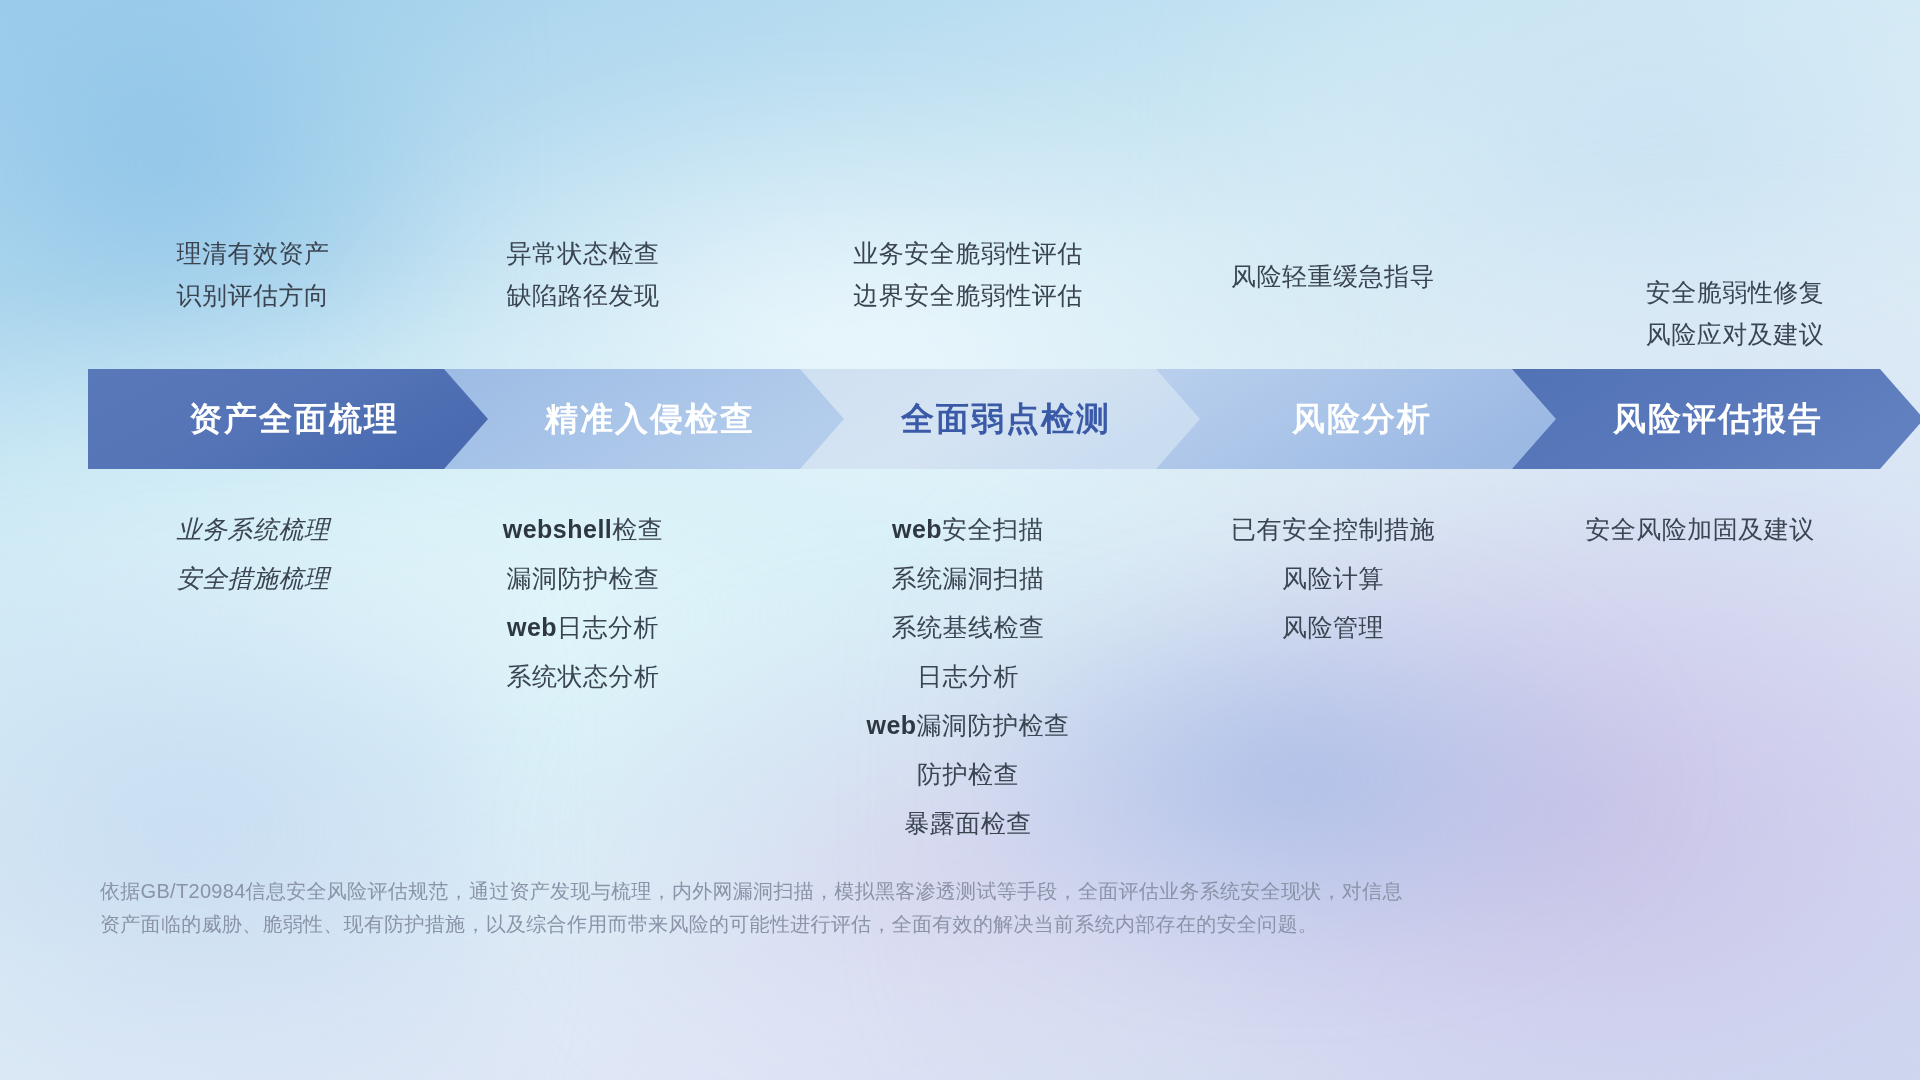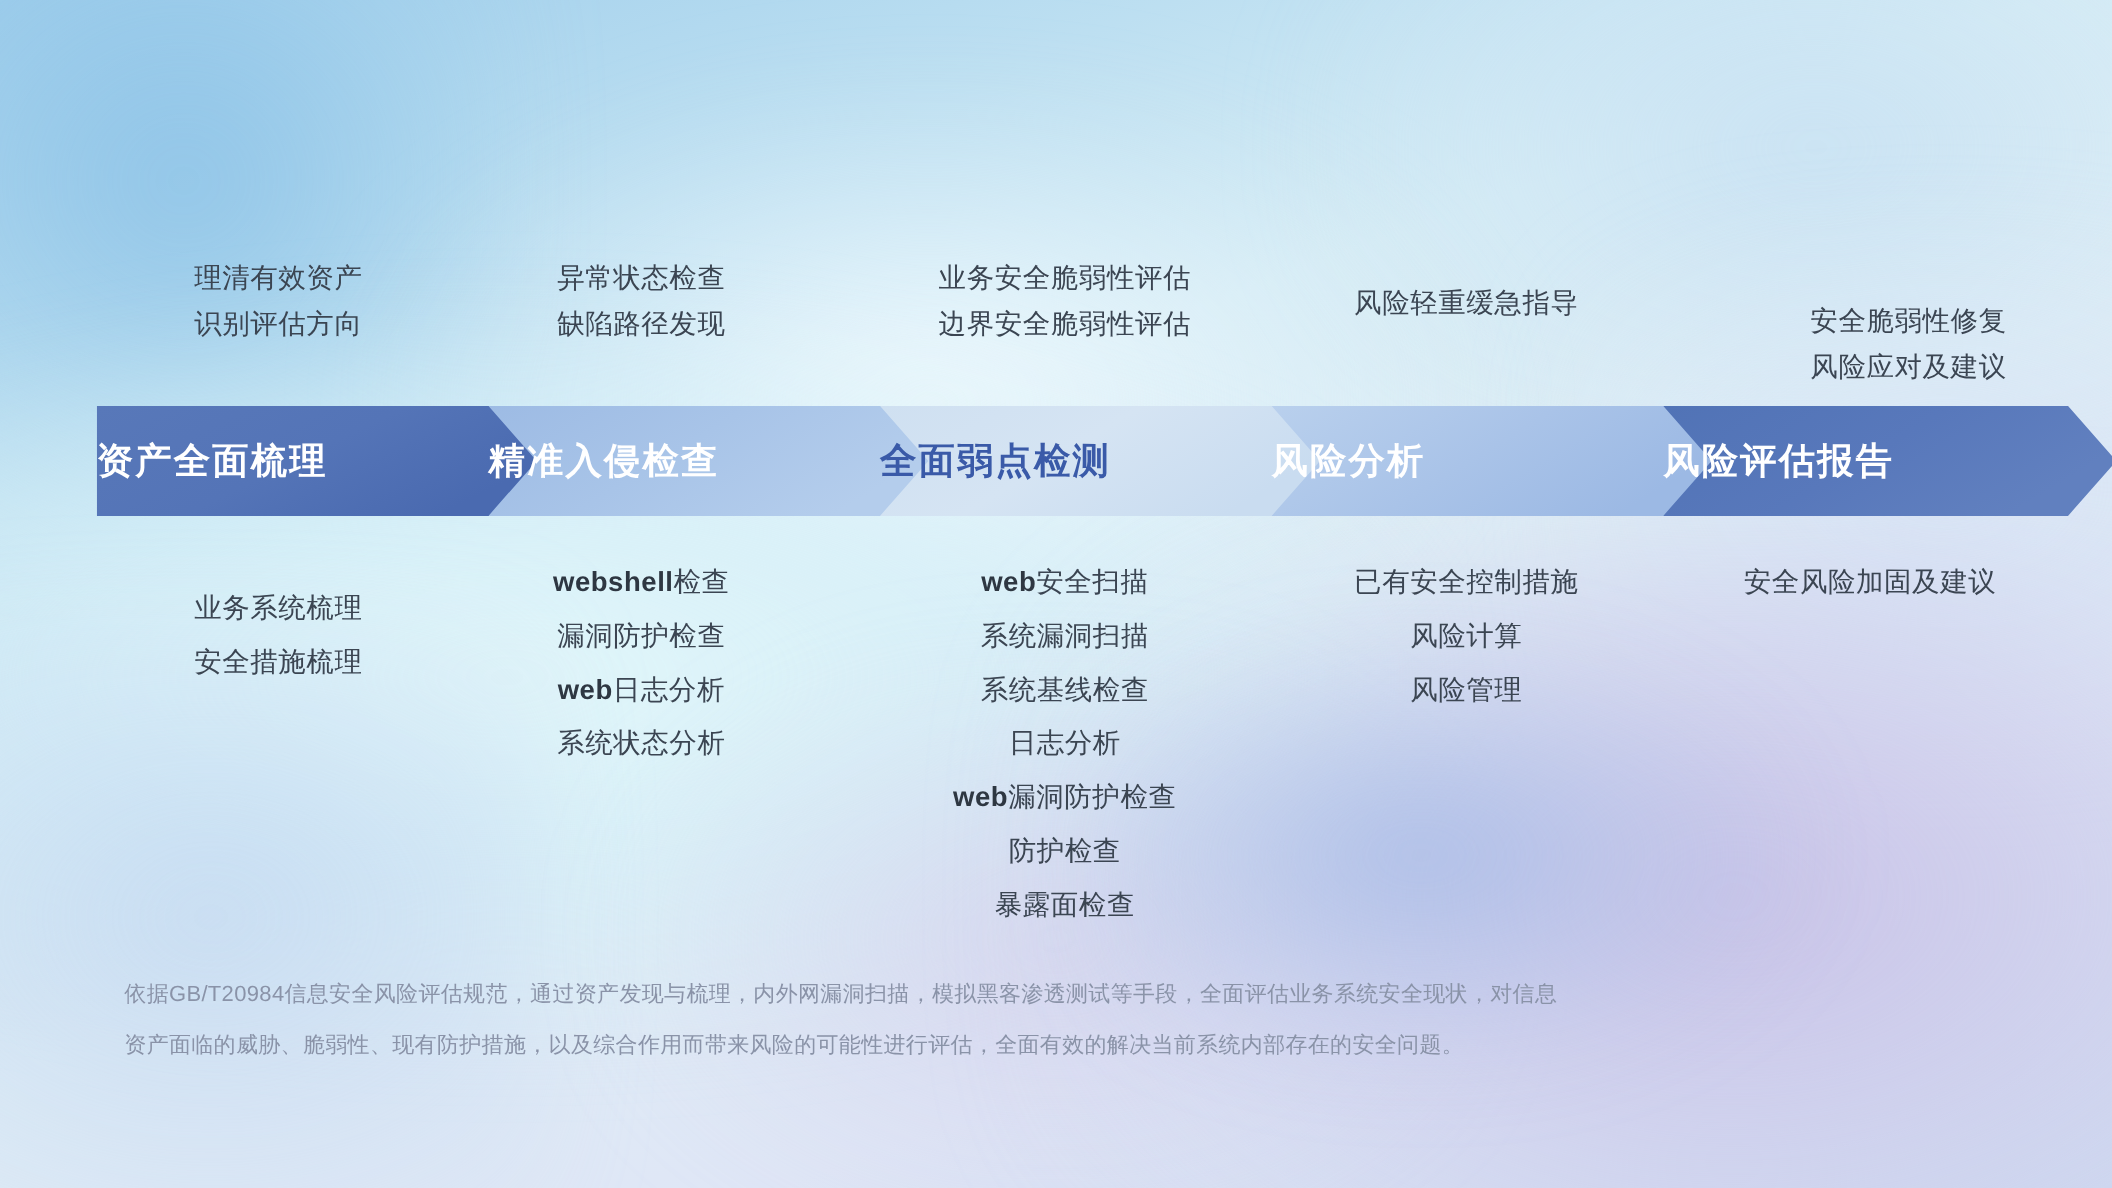--- a/index.html
+++ b/index.html
@@ -79,21 +79,21 @@
   }
 
   
   #chevrons {
     position:absolute;
     left:88px; top:369px;
     width:1765px; height:100px;
   }
   .chev {
     position:absolute; top:0; height:100px;
-    display:flex; align-items:center; justify-content:flex-start;
+    display:flex; align-items:center; justify-content:center;
   }
   .chev-label {
     font-size:33px; font-weight:bold;
     letter-spacing:2px; white-space:nowrap;
     position:relative; z-index:3;
   }
   .chev-shape { position:absolute; inset:0; z-index:1; }
 
   
   .blitem {
@@ -107,21 +107,21 @@
 
   
   #footer {
     position:absolute;
     left:100px; top:875px; width:1520px;
     font-size:20px;
     line-height:33px;
     color:#8a93a8;
     letter-spacing:0.3px;
   }
-  #footer p { margin:13px; }
+  #footer p { margin:0; }
 </style>
 </head>
 <body>
 
 <div id="bg">
   <div class="bglayer" id="bg-base"></div>
   <div class="bglayer" id="bg-blob-deepblue"></div>
   <div class="bglayer" id="bg-blob-topright"></div>
   <div class="bglayer" id="bg-blob-rightmid"></div>
   <div class="bglayer" id="bg-blob-white"></div>
@@ -224,21 +224,21 @@
             <stop offset="55%" stop-color="#5878bb"></stop>
             <stop offset="100%" stop-color="#6180bf"></stop>
           </linearGradient>
         </defs>
         <path d="M0,0 L368,0 L412,50 L368,100 L0,100 L44,50 Z" fill="url(#g5)"></path>
       </svg>
       <span class="chev-label" style="color:#ffffff;">风险评估报告</span>
     </div>
   </div>
 
-  <div class="col-bottom" style="left:88px; top:529px; width:330px;">
+  <div class="col-bottom" style="left:88px; top:505px; width:330px;font-style:italic;">
     <div class="blitem"><span>业务系统梳理</span></div>
     <div class="blitem"><span>安全措施梳理</span></div>
   </div>
 
   <div class="col-bottom" style="left:418px; top:505px; width:330px;">
     <div class="blitem"><b>webshell</b><span>检查</span></div>
     <div class="blitem"><span>漏洞防护检查</span></div>
     <div class="blitem"><b>web</b><span>日志分析</span></div>
     <div class="blitem"><span>系统状态分析</span></div>
   </div>

